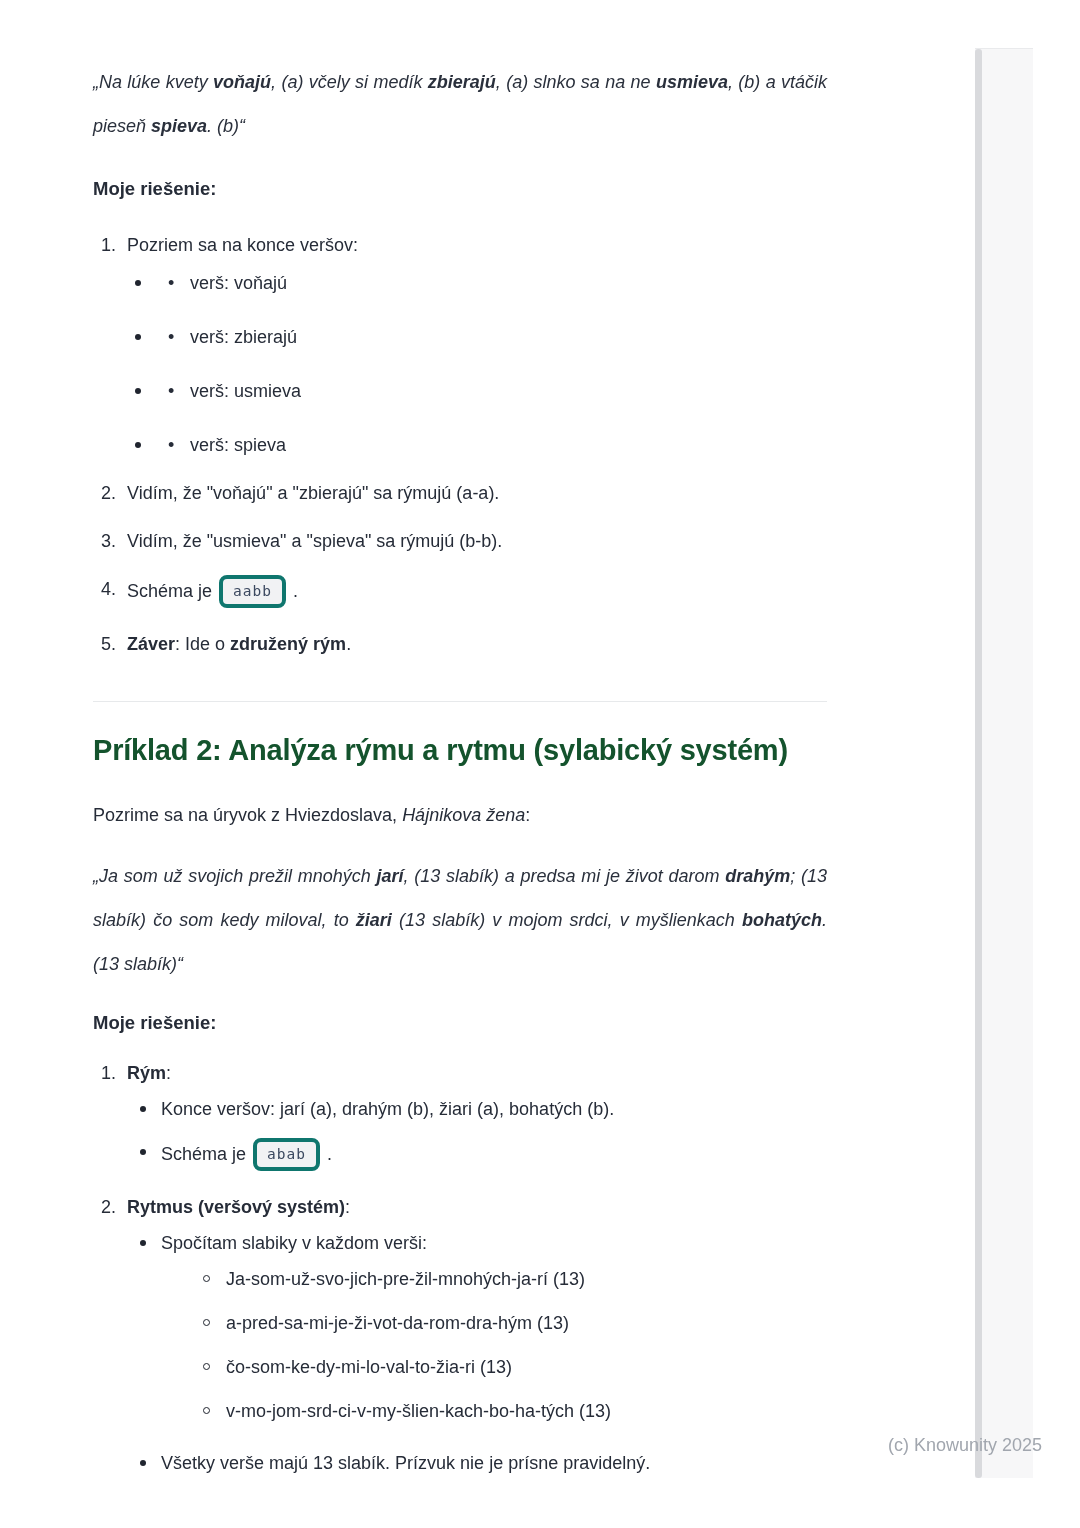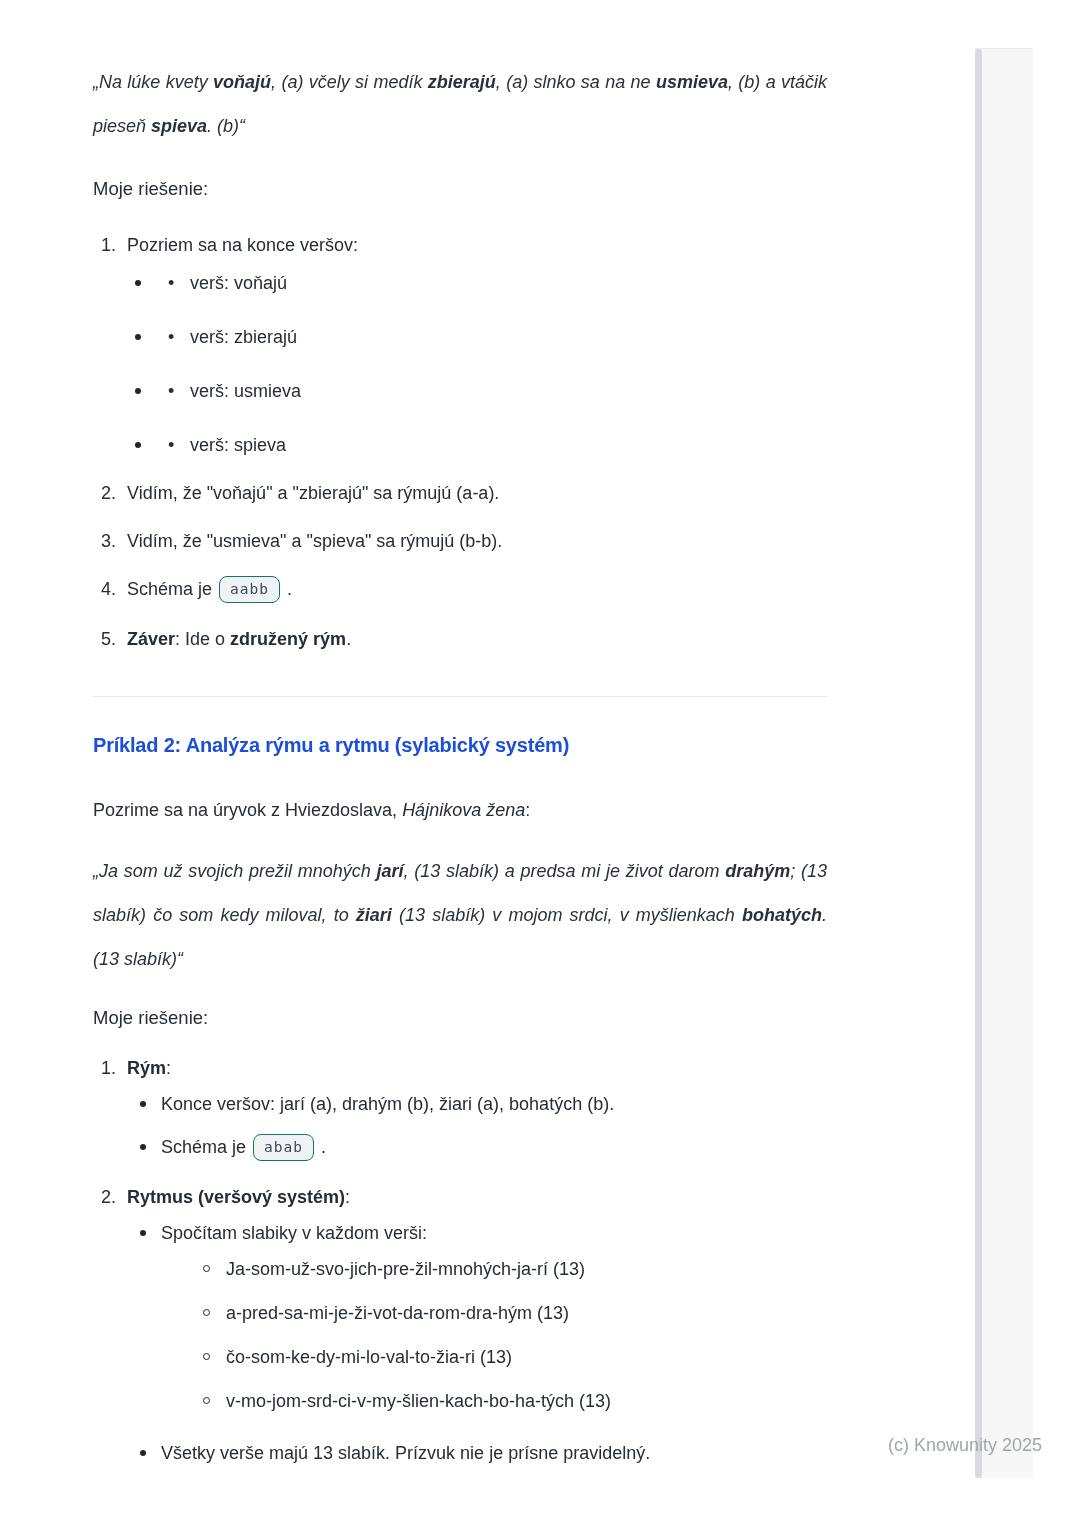--- a/index.html
+++ b/index.html
@@ -5,21 +5,21 @@
   html,body{margin:0;padding:0;}
   body{
     width:1080px;height:1528px;position:relative;background:#ffffff;
     font-family:"Liberation Sans", sans-serif;color:#262c38;overflow:hidden;
   }
   .content{position:absolute;left:93px;top:48px;width:734px;font-size:18px;line-height:26px;}
   .b{font-weight:700;}
   .i{font-style:italic;}
   .quote{margin:12px 0 0 0;font-style:italic;line-height:44px;text-align:justify;color:#2a303c;}
   .quote .b{font-weight:700;}
-  .sol-heading{margin:28px 0 0 0;font-weight:400;font-size:18.5px;line-height:26px;}
+  .sol-heading{margin:28px 0 0 0;font-weight:700;font-size:18.5px;line-height:26px;}
   ol.steps{list-style:none;margin:30px 0 0 0;padding:0;}
   ol.steps>li{position:relative;padding-left:34px;margin:0 0 22px 0;min-height:26px;}
   ol.steps>li:last-child{margin-bottom:0;}
   ol.steps .num{position:absolute;left:8px;top:0;}
   
   ul.verse-list{list-style:none;margin:12px 0 2px 0;padding:0;}
   ul.verse-list li{position:relative;padding-left:63px;margin-bottom:28px;line-height:26px;}
   ul.verse-list li:last-child{margin-bottom:6px;}
   ul.verse-list li .dot1{position:absolute;left:8px;top:10px;width:6px;height:6px;border-radius:50%;background:#20252f;}
   ul.verse-list li .dot2{position:absolute;left:41px;top:0;}
@@ -28,27 +28,27 @@
   ul.bullets>li{position:relative;padding-left:34px;margin-bottom:17px;line-height:26px;}
   ul.bullets>li:last-child{margin-bottom:4px;}
   ul.bullets>li>.dot1{position:absolute;left:13px;top:10px;width:6px;height:6px;border-radius:50%;background:#20252f;}
   
   ul.circles{list-style:none;margin:10px 0 0 0;padding:0;}
   ul.circles>li{position:relative;padding-left:65px;margin-bottom:18px;line-height:26px;}
   ul.circles>li:last-child{margin-bottom:26px;}
   ul.circles>li .ring{position:absolute;left:42px;top:9px;width:5px;height:5px;border:1.6px solid #20252f;border-radius:50%;background:transparent;}
   .chip{
     display:inline-block;padding:3px 10px 4px 10px;margin:0 2px;
-    background:#f1f2f4;border:1px solid #0f766e;border-radius:8px;
+    background:#f1f2f4;border:4px solid #0f766e;border-radius:8px;
     font-family:"DejaVu Sans Mono", monospace;font-size:14.5px;line-height:18px;
     color:#3c4960;vertical-align:baseline;position:relative;top:-1px;letter-spacing:1px;
   }
   hr.divider{border:none;border-top:1px solid #e7e9eb;margin:44px 0 0 0;}
   h2.example-title{
-    margin:30px 0 0 0;font-size:20px;line-height:36px;font-weight:700;color:#1d4ed8;letter-spacing:-0.2px;
+    margin:30px 0 0 0;font-size:29px;line-height:36px;font-weight:700;color:#14532d;letter-spacing:-0.2px;
   }
   p.intro{margin:34px 0 0 0;line-height:26px;}
   .quote2{margin-top:26px;}
   .sol-heading2{margin-top:24px;}
   ol.steps2{margin-top:24px;}
   .rytmus-sub{margin-top:12px;}
   
   .scroll-track{
     position:absolute;left:975px;top:48px;width:58px;height:1429px;
     background:#f7f7f8;border-top:1px solid #e9eaec;

